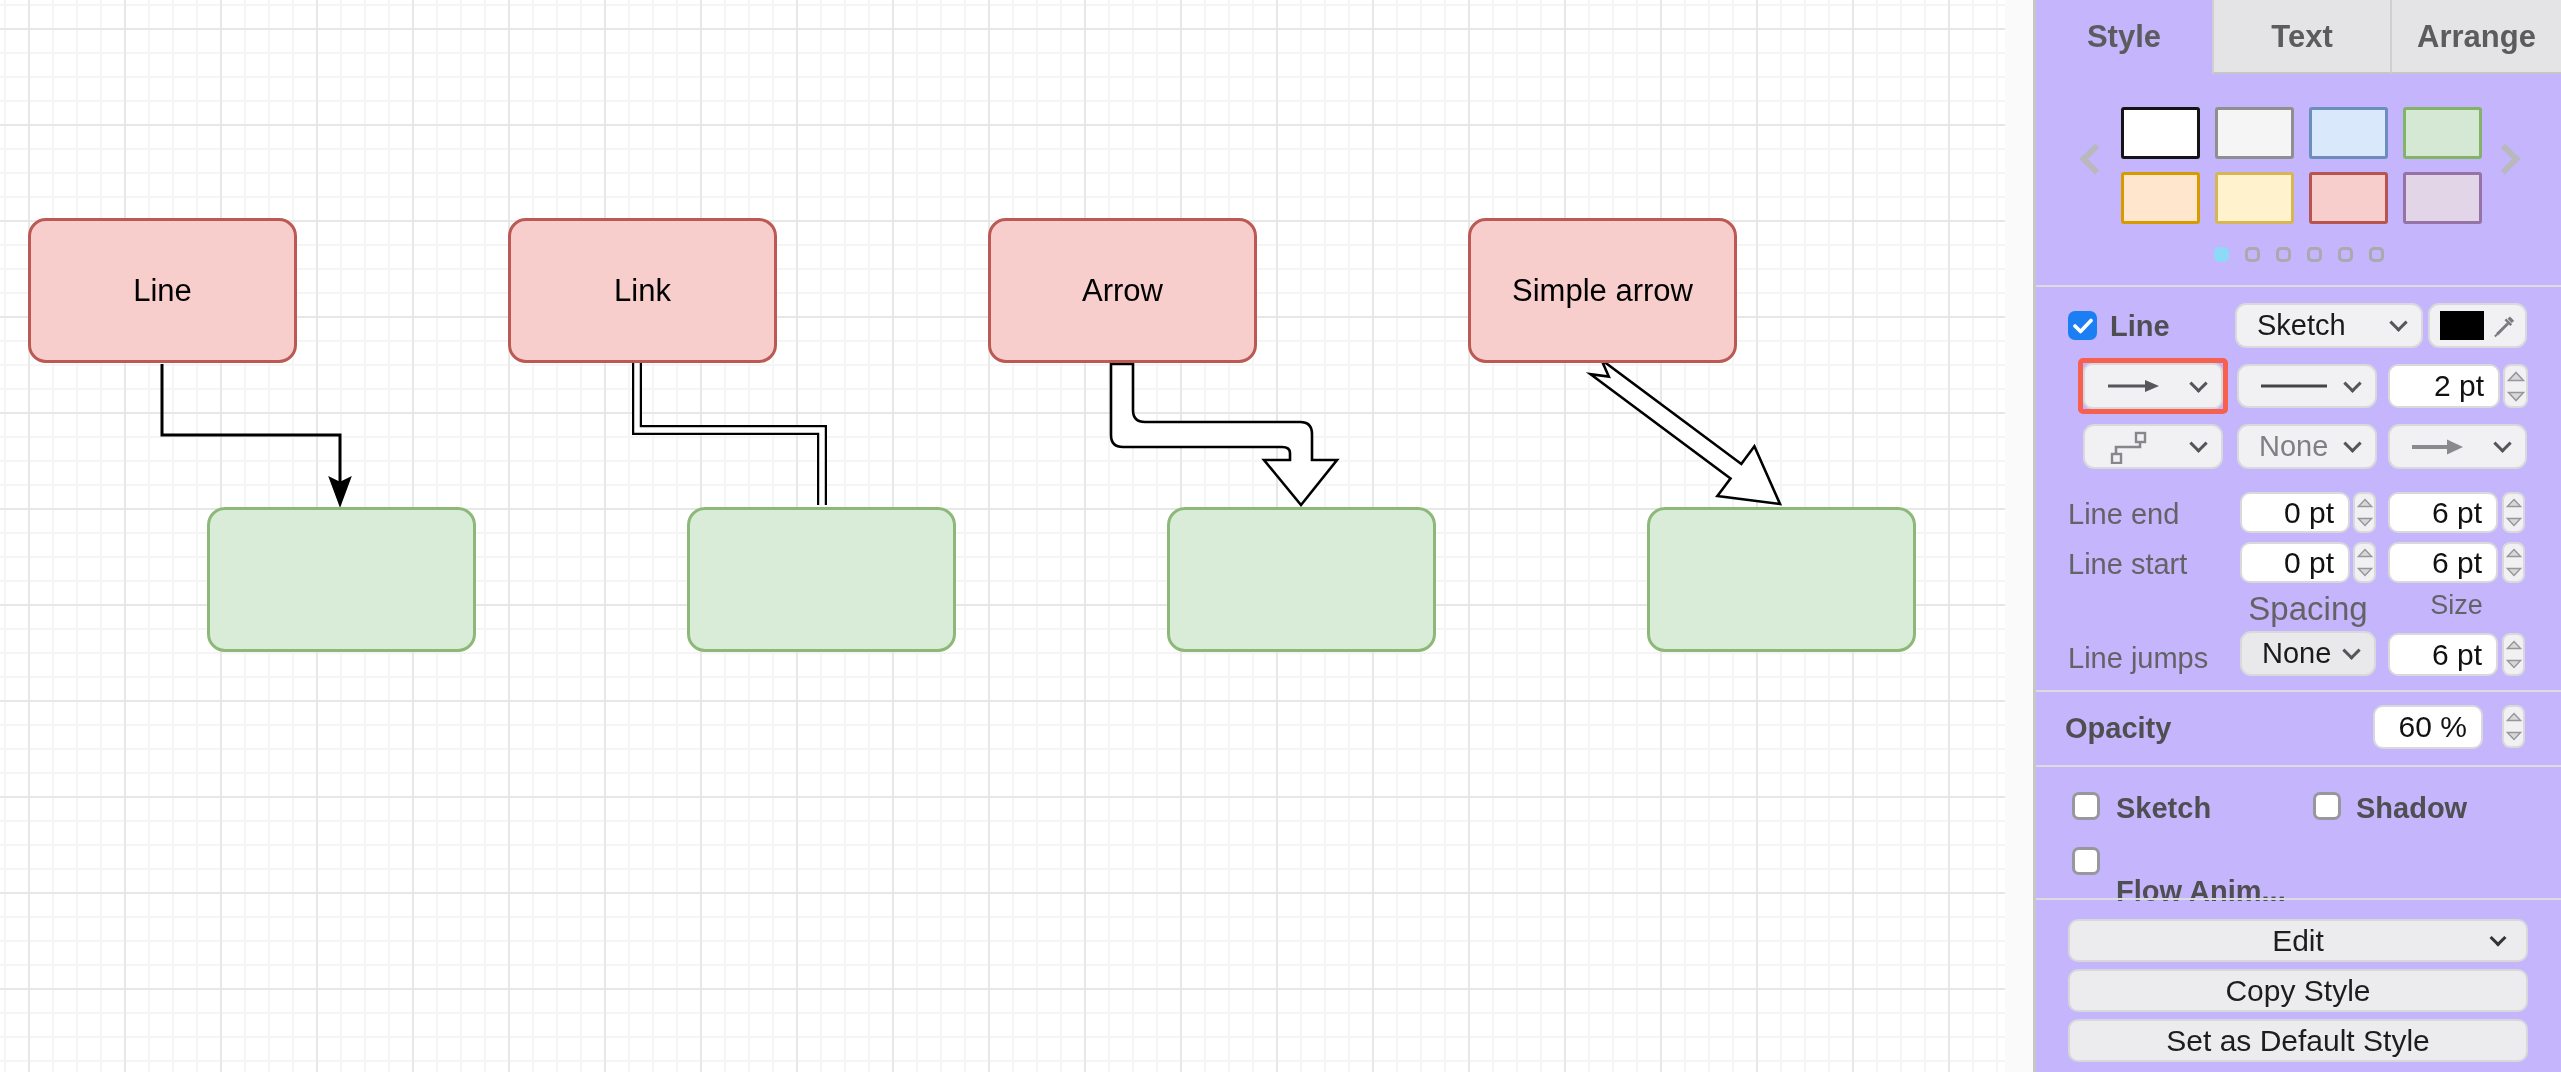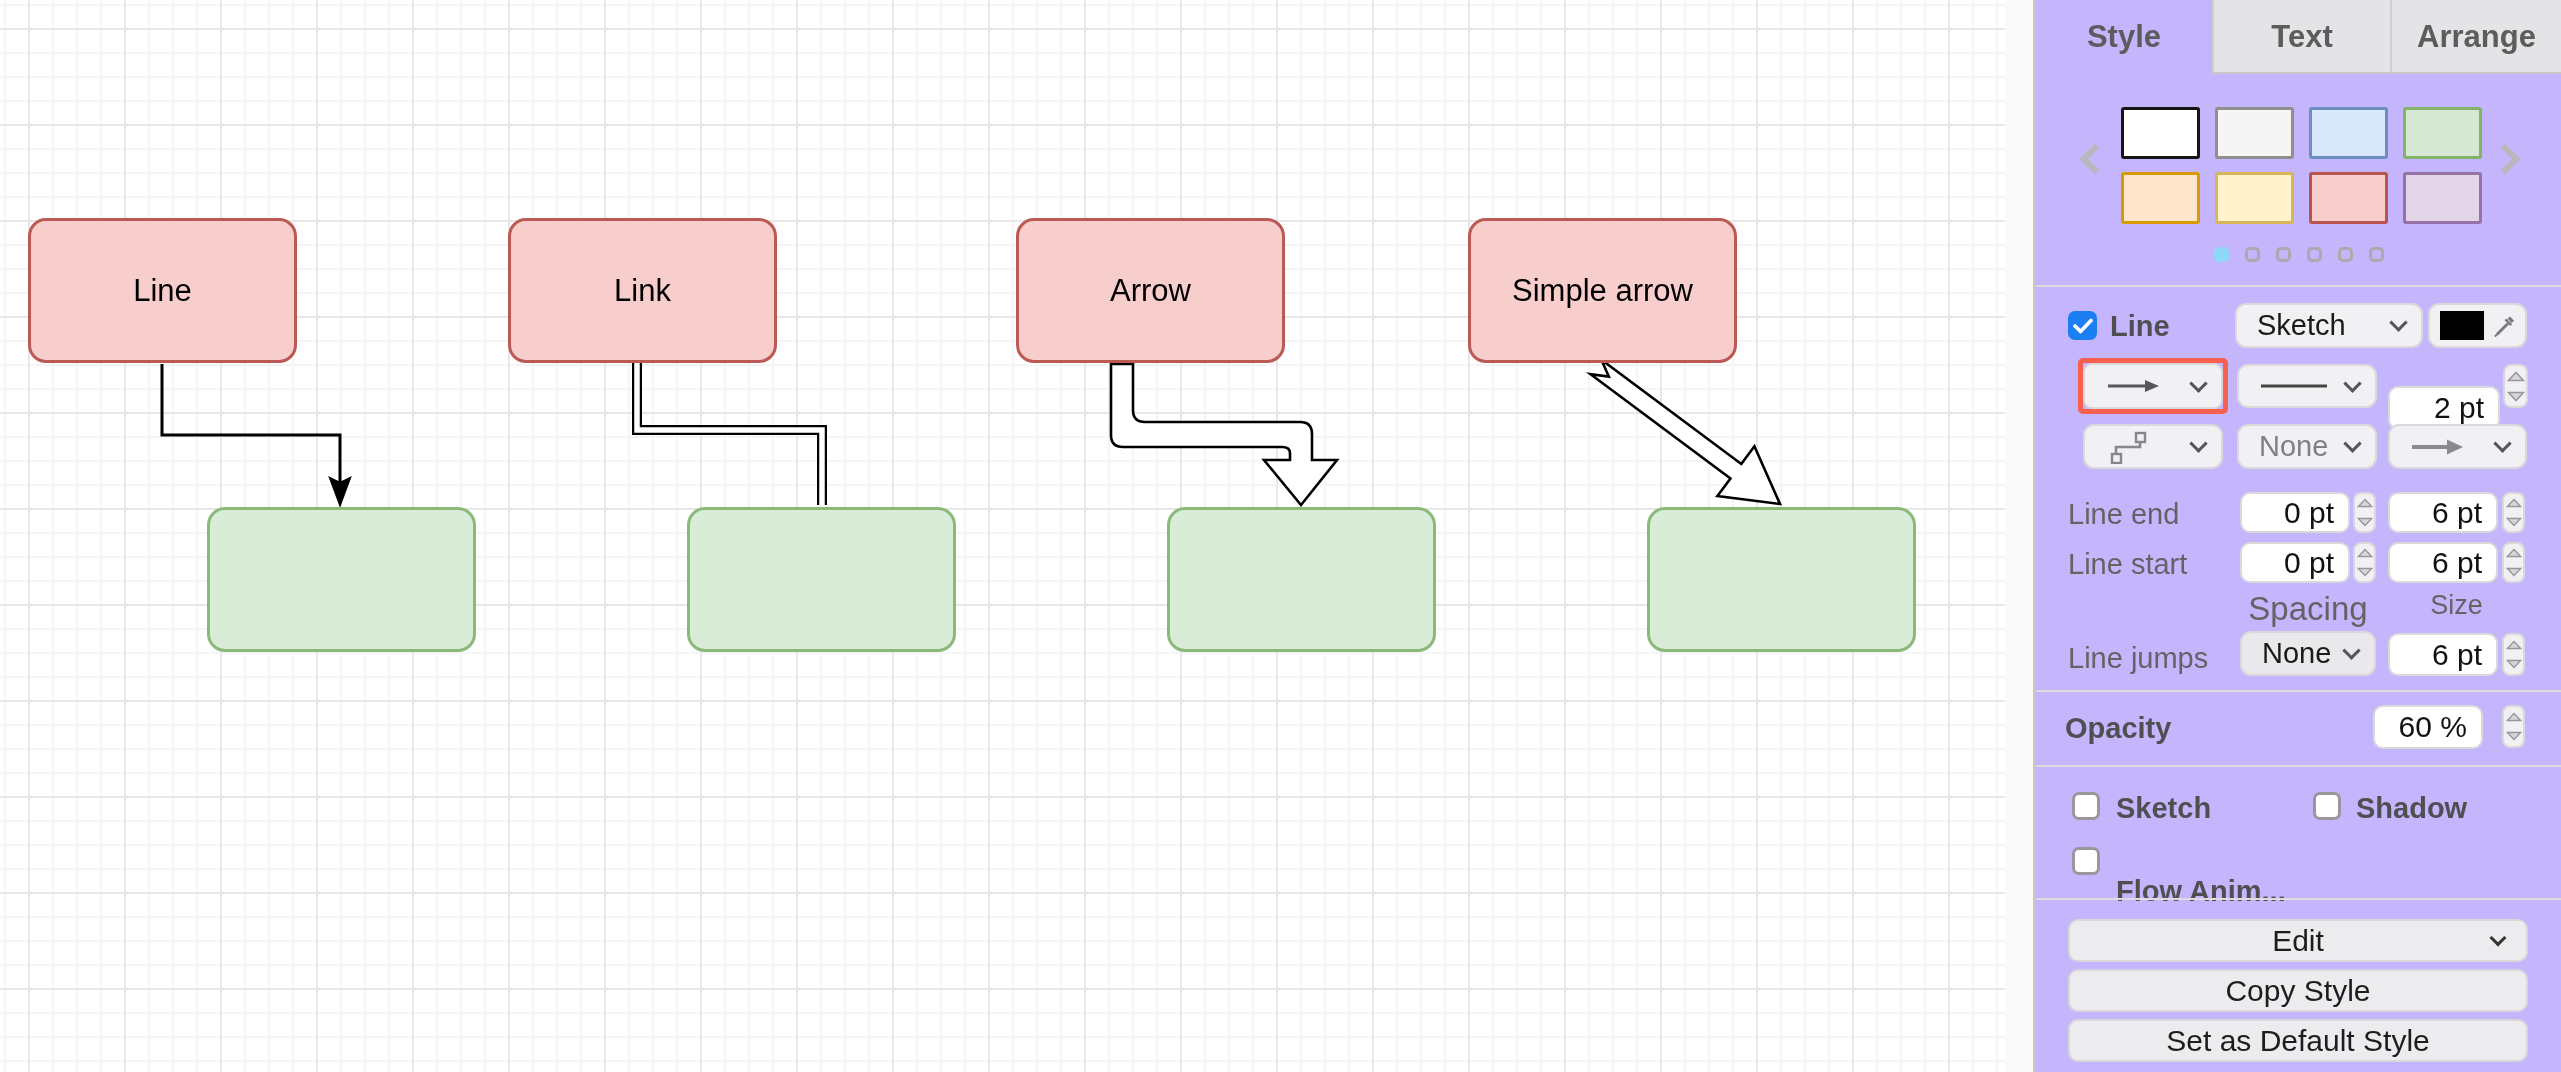--- a/index.html
+++ b/index.html
@@ -119,21 +119,21 @@
                L1601.4,359.8 L1608.8,376.6 Z" fill="#fff" stroke="#000" stroke-width="2.6"></path>
     </g>
   </svg>
 
   <div class="node red" style="left:28px;   top:218px;">
     <span>Line</span>
   </div>
   <div class="node red" style="left:508px;  top:218px;">
     <span>Link</span>
   </div>
-  <div class="node red" style="left:1016px;  top:218px;">
+  <div class="node red" style="left:988px;  top:218px;">
     <span>Arrow</span>
   </div>
   <div class="node red" style="left:1468px; top:218px;">
     <span>Simple arrow</span>
   </div>
 
   <div class="node green" style="left:207px;  top:507px;"></div>
   <div class="node green" style="left:687px;  top:507px;"></div>
   <div class="node green" style="left:1167px; top:507px;"></div>
   <div class="node green" style="left:1647px; top:507px;"></div>
@@ -205,21 +205,21 @@
     </div>
   </div>
 
   <div class="dd" style="left:201px; top:364px; width:140px; height:44px;">
     <svg width="70" height="8" viewBox="0 0 70 8">
       <line x1="2" y1="4" x2="68" y2="4" stroke="#444" stroke-width="3.2"></line>
     </svg>
     <span class="chev"></span>
   </div>
 
-  <div class="inpbox" style="left:352px; top:364px; width:112px; height:44px;margin-top:22px;">
+  <div class="inpbox" style="left:352px; top:364px; width:112px; height:44px;">
     <input class="inp" readonly="" value="2 pt" style="">
   </div>
   <div class="stepper" style="left:467px; top:364px; width:25px; height:44px;">
     <div class="half">
         <svg width="18" height="11" viewBox="0 0 18 11">
           <path d="M9 1.5 L16.5 9.5 H1.5 Z" fill="#d8d8da" stroke="#97979b" stroke-width="1.6"></path>
         </svg>
       </div>
     <div class="half">
         <svg width="18" height="11" viewBox="0 0 18 11">

